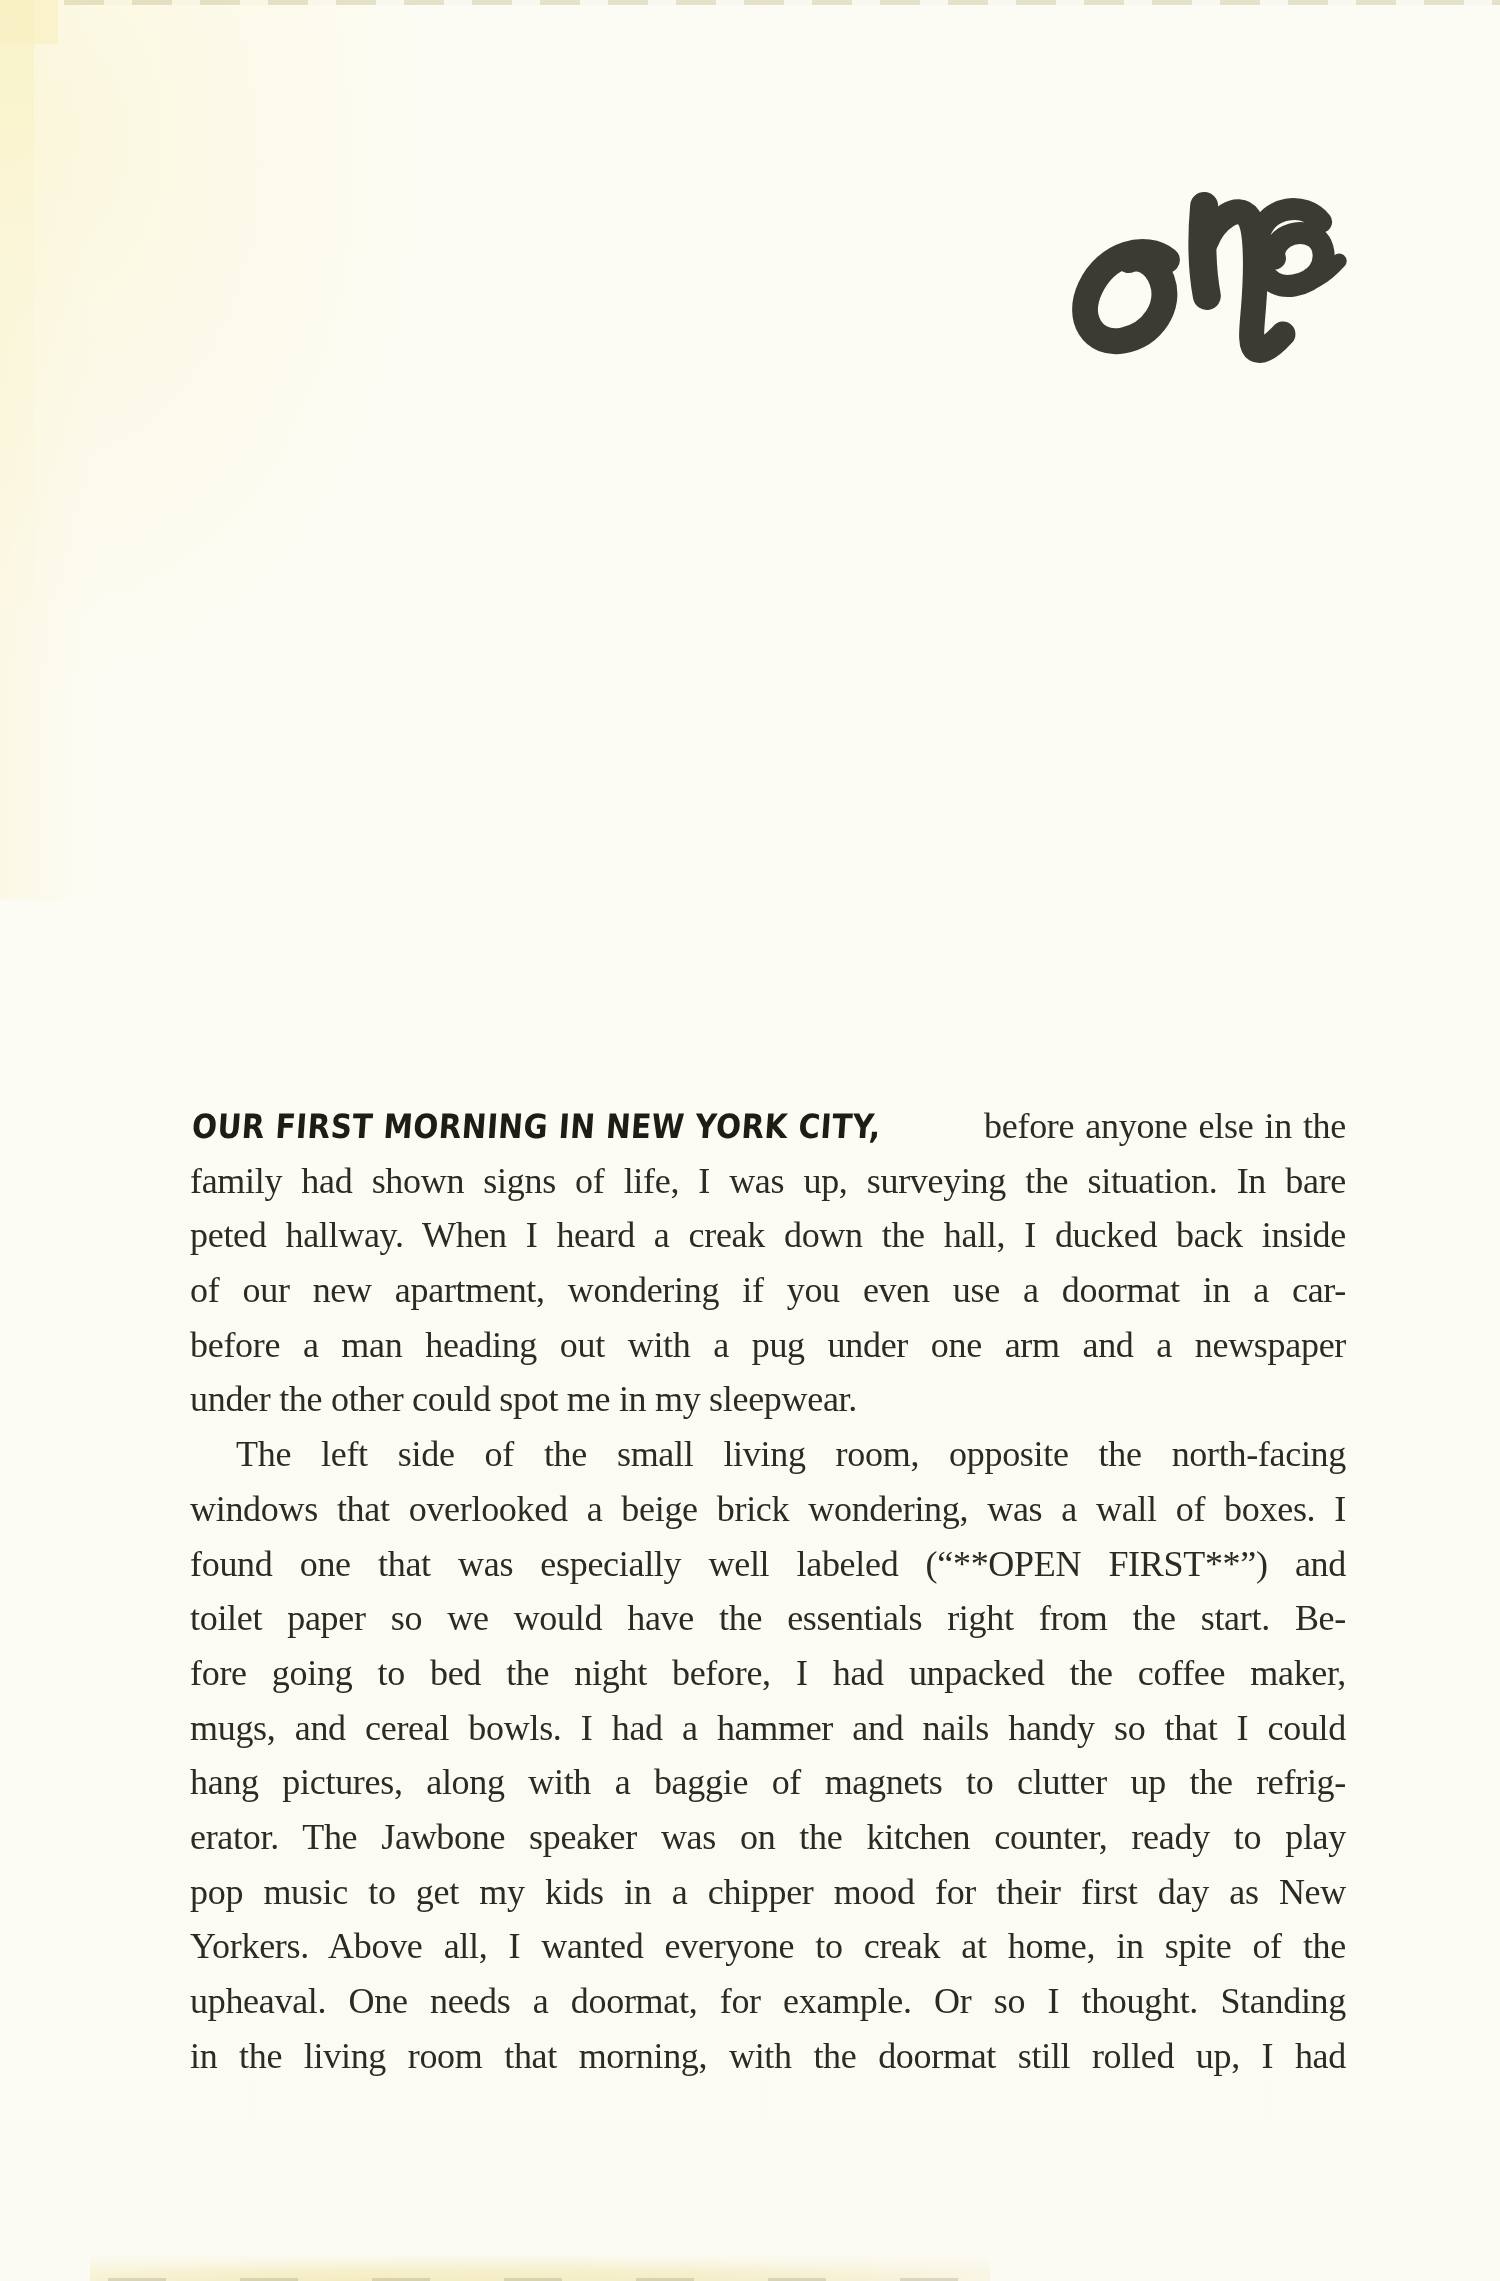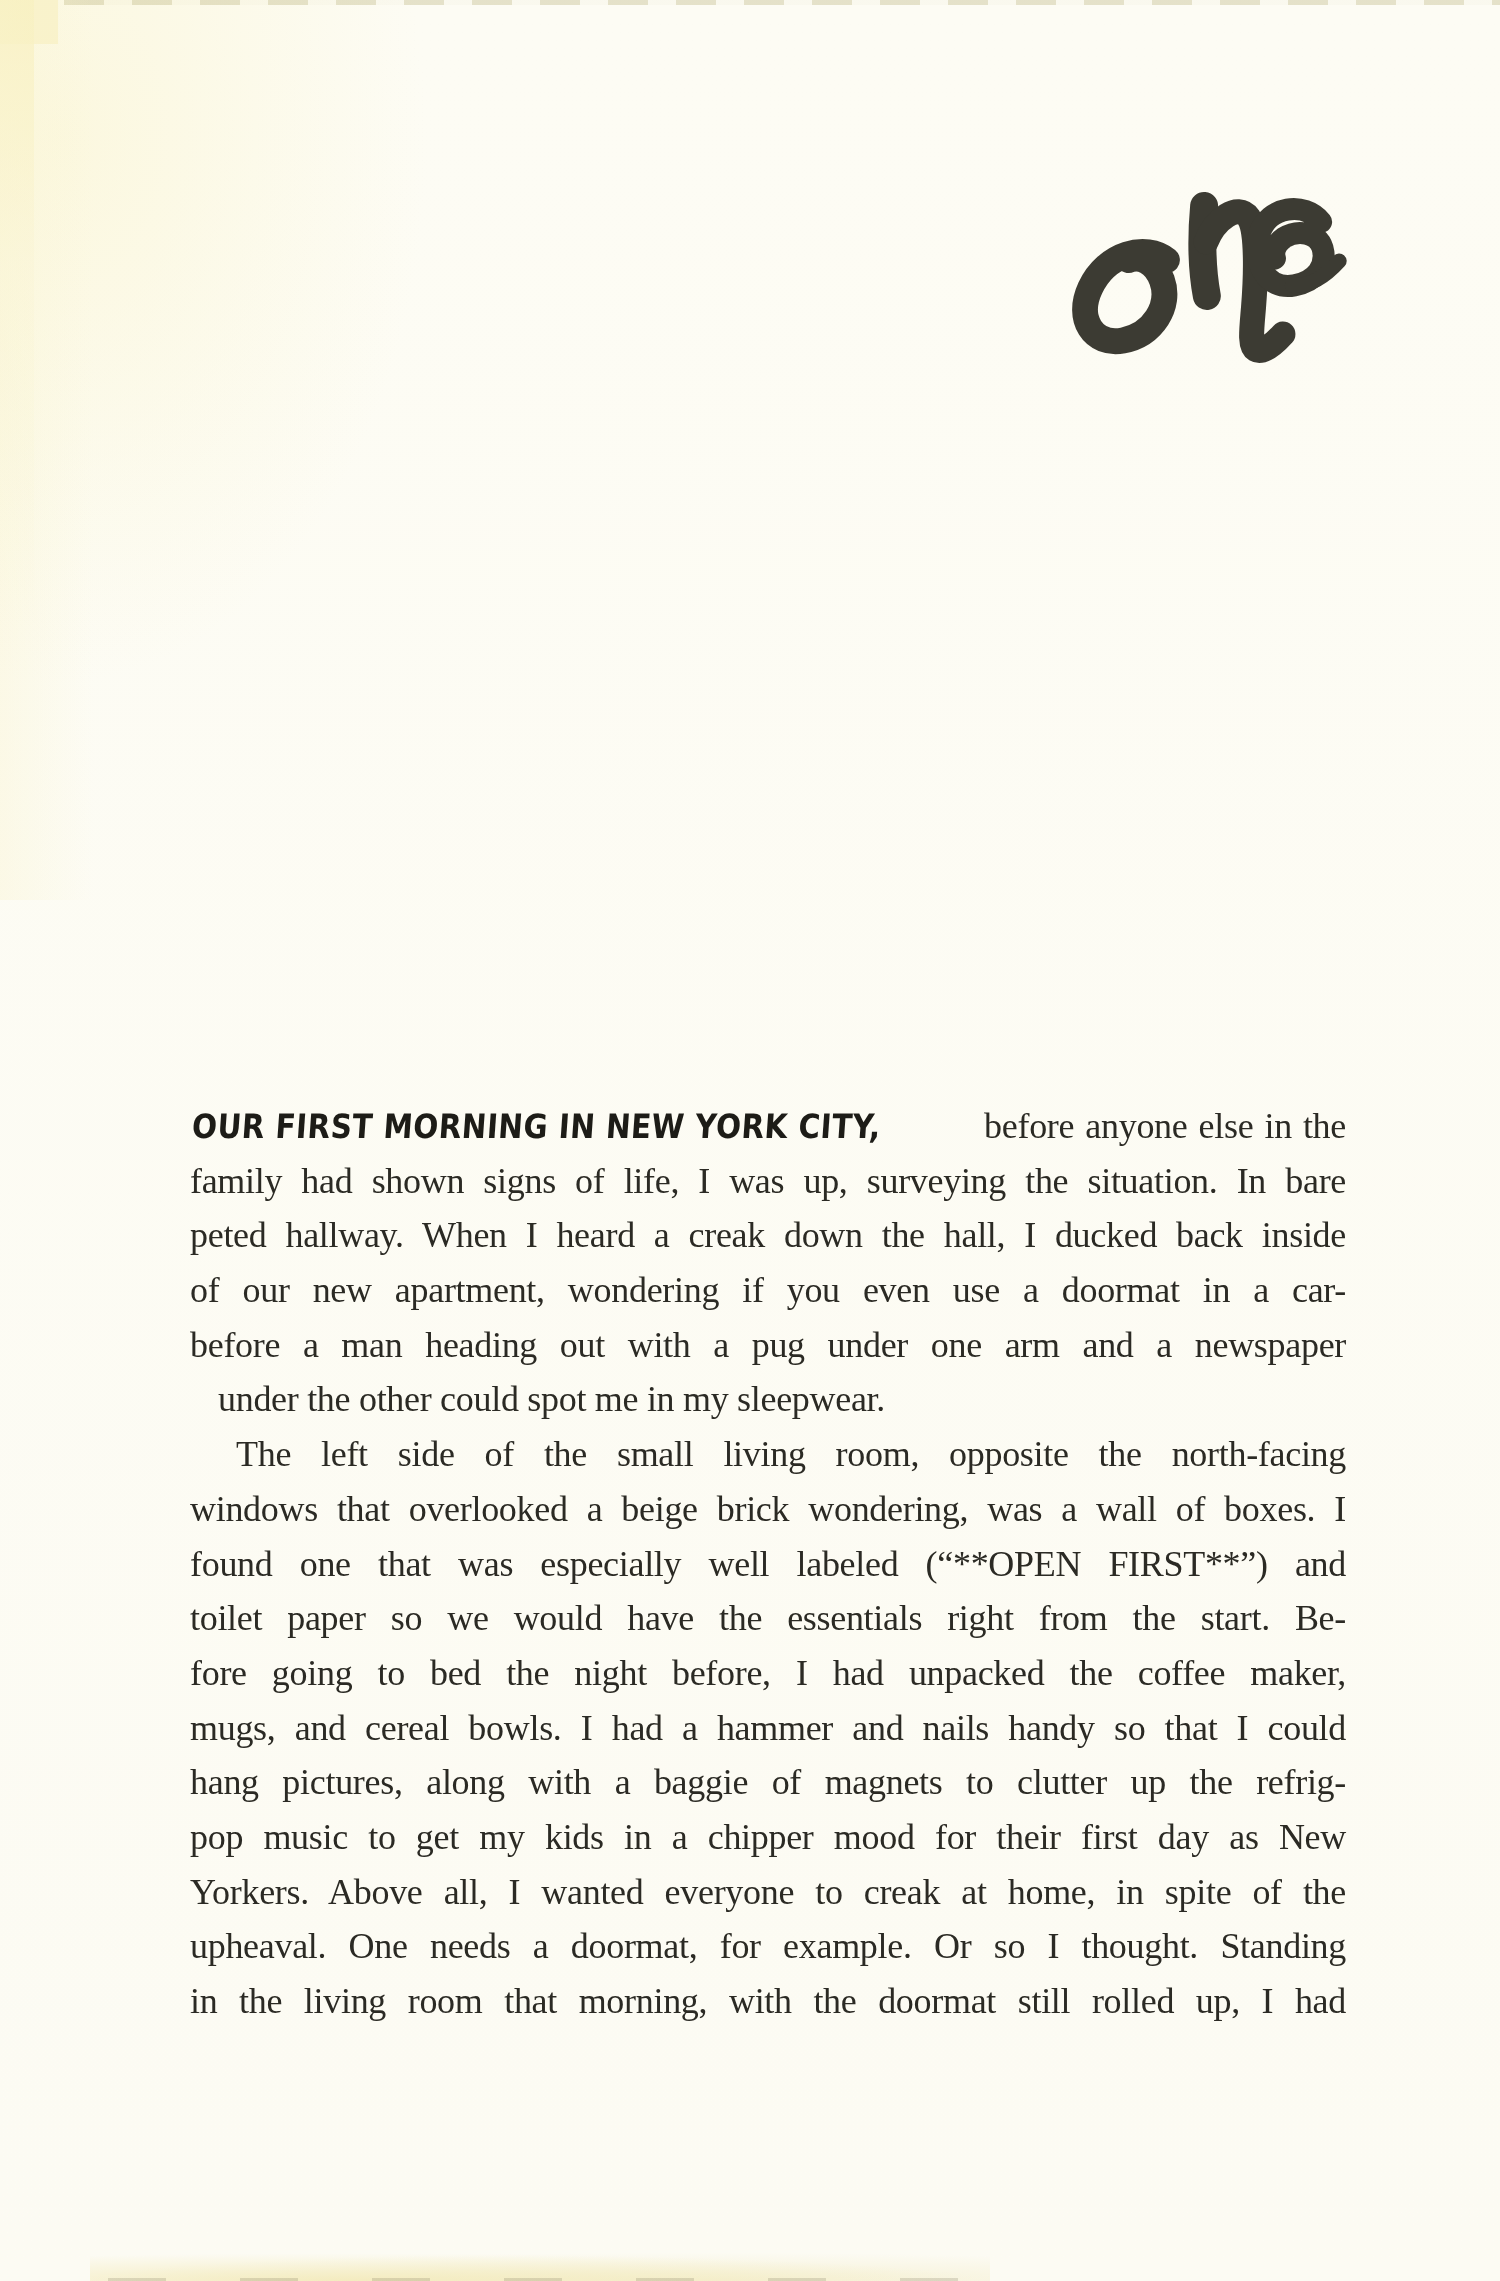--- a/index.html
+++ b/index.html
@@ -91,21 +91,20 @@
     line-height: 54.7px;
     font-size: 36px;
     letter-spacing: -0.3px;
     text-align: justify;
     text-align-last: justify;
     white-space: normal;
     color: #2b2a24;
   }
   .line.endpara {
     text-align-last: left;
-    margin-left: 28px;
   }
   .line.indent {
     text-indent: 46px;
   }
   .lead-in {
     display: inline-block;
     font-family: "DejaVu Sans", "Liberation Sans", sans-serif;
     font-weight: 700;
     font-size: 0.93em;
     letter-spacing: 0.5px;
@@ -150,19 +149,20 @@
     <div class="line">of our new apartment, wondering if you even use a doormat in a car-</div>
     <div class="line">before a man heading out with a pug under one arm and a newspaper</div>
     <div class="line endpara">under the other could spot me in my sleepwear.</div>
     <div class="line indent">The left side of the small living room, opposite the north-facing</div>
     <div class="line">windows that overlooked a beige brick wondering, was a wall of boxes. I</div>
     <div class="line">found one that was especially well labeled (“**OPEN FIRST**”) and</div>
     <div class="line">toilet paper so we would have the essentials right from the start. Be-</div>
     <div class="line">fore going to bed the night before, I had unpacked the coffee maker,</div>
     <div class="line">mugs, and cereal bowls. I had a hammer and nails handy so that I could</div>
     <div class="line">hang pictures, along with a baggie of magnets to clutter up the refrig-</div>
+    <div class="line">erator. The Jawbone speaker was on the kitchen counter, ready to play</div>
     <div class="line">pop music to get my kids in a chipper mood for their first day as New</div>
     <div class="line">Yorkers. Above all, I wanted everyone to creak at home, in spite of the</div>
     <div class="line">upheaval. One needs a doormat, for example. Or so I thought. Standing</div>
     <div class="line">in the living room that morning, with the doormat still rolled up, I had</div>
   </div>
 
 </div>
 
 </body></html>

